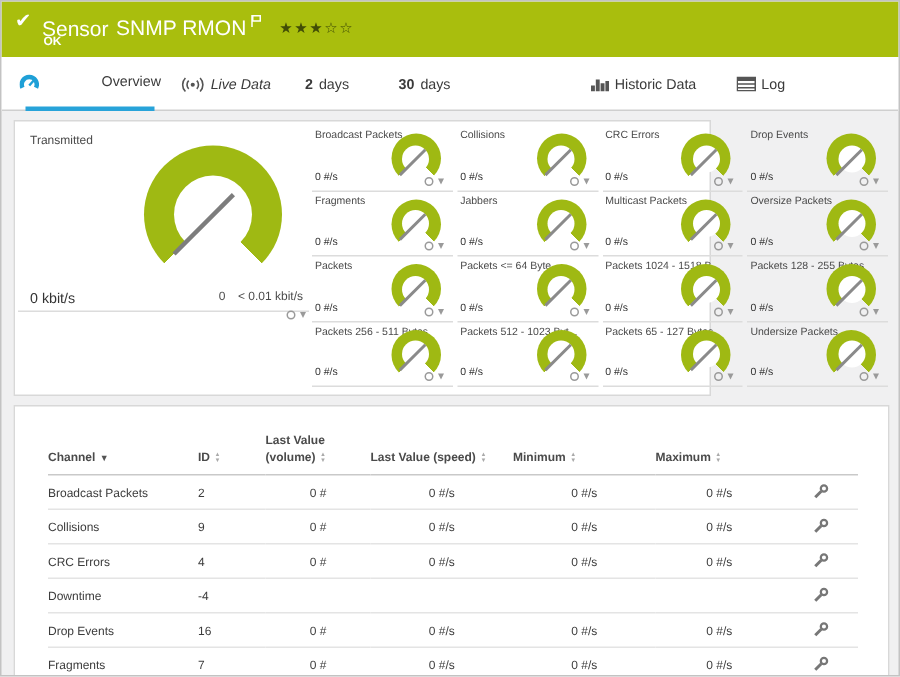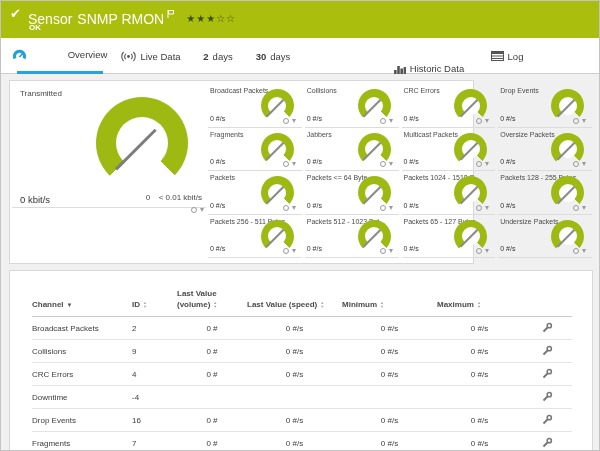--- a/index.html
+++ b/index.html
@@ -85,40 +85,40 @@
   </div>
 
   <div class="tabbar">
     <div class="tab active" style="left:16px;width:86px;">
       <svg width="13" height="11" viewBox="0 0 13 11">
           <path d="M2 9.5 A5 5 0 1 1 11 9.5" fill="none" stroke="#1fa0d7" stroke-width="3"></path>
           <line x1="6.5" y1="8" x2="10.5" y2="3.5" stroke="#1fa0d7" stroke-width="1.6"></line>
         </svg>
       <span>Overview</span>
     </div>
-    <div class="tab" style="left:108px;width:84px;">
+    <div class="tab" style="left:108px;width:84px;font-style:italic;">
       <svg width="15" height="11" viewBox="0 0 15 11">
           <circle cx="7.5" cy="5.5" r="1.4" fill="#555"></circle>
           <path d="M4.8 2.8 a3.8 3.8 0 0 0 0 5.4 M10.2 2.8 a3.8 3.8 0 0 1 0 5.4 M2.6 1 a6.4 6.4 0 0 0 0 9 M12.4 1 a6.4 6.4 0 0 1 0 9" fill="none" stroke="#555" stroke-width="1.1"></path>
         </svg>
       <span>Live Data</span>
     </div>
     <div class="tab" style="left:194px;width:46px;">
       <span class="num">2</span>
       <span>days</span>
     </div>
-    <div class="tab" style="left:246px;width:52px;">
+    <div class="tab" style="left:256px;width:52px;">
       <span class="num">30</span>
       <span>days</span>
     </div>
     <div class="tab" style="left:300px;width:64px;margin-top:40px;">
       <span class="num">365</span>
       <span>days</span>
     </div>
-    <div class="tab" style="left:386px;width:84px;align-items:flex-end;">
+    <div class="tab" style="left:386px;width:84px;">
       <svg width="12" height="10" viewBox="0 0 12 10">
           <rect x="0" y="6" width="2.6" height="4" fill="#555"></rect>
           <rect x="3.2" y="2" width="2.6" height="8" fill="#555"></rect>
           <rect x="6.4" y="4.5" width="2.6" height="5.5" fill="#555"></rect>
           <rect x="9.6" y="3" width="2.4" height="7" fill="#555"></rect>
         </svg>
       <span>Historic Data</span>
     </div>
     <div class="tab" style="left:484px;width:44px;">
       <svg width="13" height="10" viewBox="0 0 13 10">

